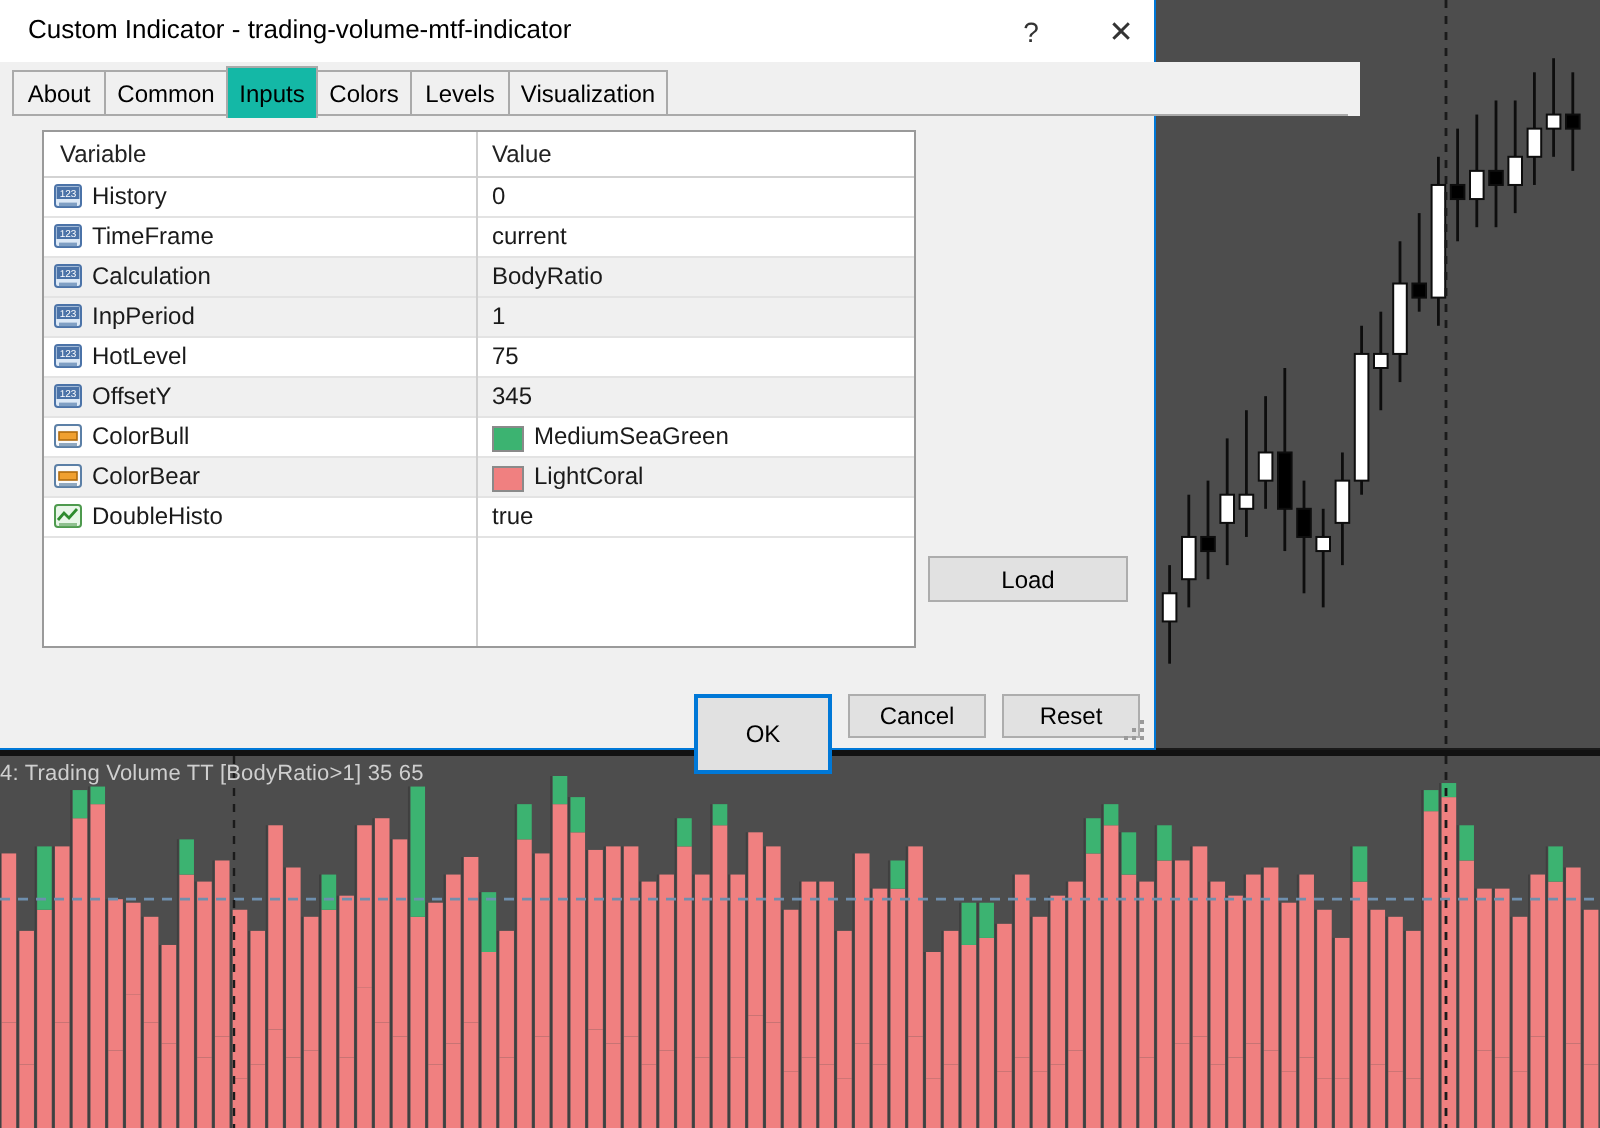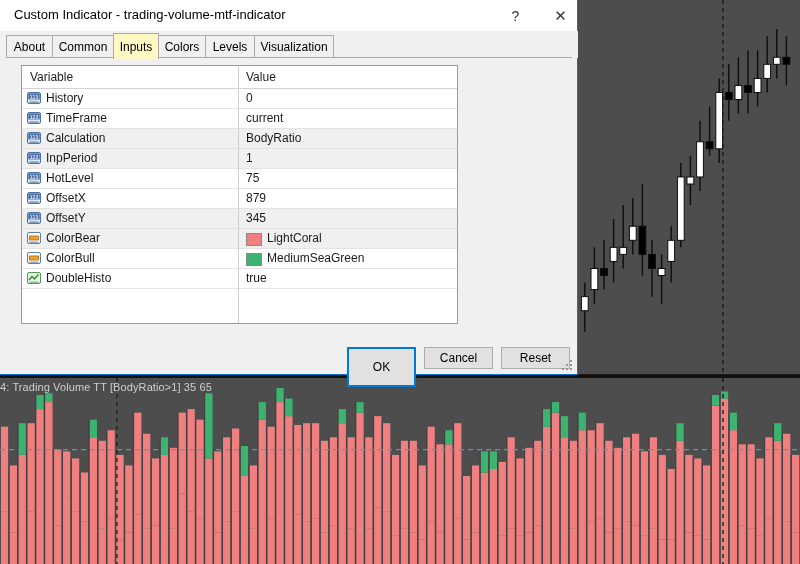--- a/index.html
+++ b/index.html
@@ -51,36 +51,36 @@
   .tb-btn{
     position:absolute;top:0;height:31px;width:45px;
     display:flex;align-items:center;justify-content:center;
     font-size:14px;color:#333;cursor:default;
   }
   #help-btn{left:493px;}
   #close-btn{left:538px;font-size:15px;}
 
   
   #tabstrip{
-    position:absolute;left:0;top:31px;width:578px;height:27px;
+    position:absolute;left:0;top:31px;width:680px;height:27px;
     background:#f0f0f0;
   }
   #tabstrip:after{
     content:"";position:absolute;left:6px;right:6px;bottom:0;height:1px;background:#aaa;
   }
   .tab{
     position:absolute;top:4px;height:23px;
     display:flex;align-items:center;justify-content:center;
     font-size:12px;color:#000;
     background:#f0f0f0;border:1px solid #aaa;border-bottom:none;
     box-sizing:border-box;padding:0 7px;
     white-space:nowrap;
   }
   .tab.active{
-    background:#fef9c3;top:2px;height:26px;z-index:3;
+    background:#14b8a6;top:2px;height:26px;z-index:3;
     border-color:#aaa;
   }
 
   
   #grid{
     position:absolute;left:21px;top:65px;width:437px;height:259px;
     background:#fff;border:1px solid #9a9a9a;box-sizing:border-box;
     overflow:hidden;
   }
   #grid-col-line{
@@ -544,74 +544,65 @@
         <div class="row">
           <div class="icon"><svg width="14" height="14" viewBox="0 0 14 14">
               <rect x="0.5" y="1.5" width="13" height="11" rx="1.5" fill="#dce9f7" stroke="#4b73a8"></rect>
               <rect x="1.3" y="2.3" width="11.4" height="6.2" fill="#4b73a8"></rect>
               <text x="7" y="7.6" font-size="5" fill="#ffffff" text-anchor="middle" font-family="Liberation Sans, sans-serif">123</text>
               <rect x="2.5" y="10.3" width="9" height="1.8" fill="#7f9fc4"></rect>
             </svg></div>
           <div class="vname">HotLevel</div>
           <div class="vval">75</div>
         </div>
-        <div class="row">
+        <div class="row alt">
           <div class="icon"><svg width="14" height="14" viewBox="0 0 14 14">
               <rect x="0.5" y="1.5" width="13" height="11" rx="1.5" fill="#dce9f7" stroke="#4b73a8"></rect>
               <rect x="1.3" y="2.3" width="11.4" height="6.2" fill="#4b73a8"></rect>
               <text x="7" y="7.6" font-size="5" fill="#ffffff" text-anchor="middle" font-family="Liberation Sans, sans-serif">123</text>
               <rect x="2.5" y="10.3" width="9" height="1.8" fill="#7f9fc4"></rect>
             </svg></div>
-          <div class="vname">OffsetX</div>
-          <div class="vval">879</div>
-        </div>
-        <div class="row alt">
-          <div class="icon"><svg width="14" height="14" viewBox="0 0 14 14">
-              <rect x="0.5" y="1.5" width="13" height="11" rx="1.5" fill="#dce9f7" stroke="#4b73a8"></rect>
-              <rect x="1.3" y="2.3" width="11.4" height="6.2" fill="#4b73a8"></rect>
-              <text x="7" y="7.6" font-size="5" fill="#ffffff" text-anchor="middle" font-family="Liberation Sans, sans-serif">123</text>
-              <rect x="2.5" y="10.3" width="9" height="1.8" fill="#7f9fc4"></rect>
-            </svg></div>
           <div class="vname">OffsetY</div>
           <div class="vval">345</div>
         </div>
-        <div class="row alt">
+        <div class="row">
           <div class="icon"><svg width="14" height="14" viewBox="0 0 14 14">
               <rect x="0.5" y="1.5" width="13" height="11" rx="1.5" fill="#fafafa" stroke="#5b7fa6"></rect>
               <rect x="2.5" y="5" width="9" height="4" fill="#f0a030" stroke="#b06c10" stroke-width="0.8"></rect>
               <rect x="2.5" y="10.5" width="9" height="1.6" fill="#8fa8c0"></rect>
             </svg></div>
+          <div class="vname">ColorBull</div>
+          <div class="swatch" style="background: rgb(60, 179, 113);"></div>
+          <div class="vval with-swatch">MediumSeaGreen</div>
+        </div>
+        <div class="row alt">
+          <div class="icon"><svg width="14" height="14" viewBox="0 0 14 14">
+              <rect x="0.5" y="1.5" width="13" height="11" rx="1.5" fill="#fafafa" stroke="#5b7fa6"></rect>
+              <rect x="2.5" y="5" width="9" height="4" fill="#f0a030" stroke="#b06c10" stroke-width="0.8"></rect>
+              <rect x="2.5" y="10.5" width="9" height="1.6" fill="#8fa8c0"></rect>
+            </svg></div>
           <div class="vname">ColorBear</div>
           <div class="swatch" style="background: rgb(240, 128, 128);"></div>
           <div class="vval with-swatch">LightCoral</div>
-        </div>
-        <div class="row">
-          <div class="icon"><svg width="14" height="14" viewBox="0 0 14 14">
-              <rect x="0.5" y="1.5" width="13" height="11" rx="1.5" fill="#fafafa" stroke="#5b7fa6"></rect>
-              <rect x="2.5" y="5" width="9" height="4" fill="#f0a030" stroke="#b06c10" stroke-width="0.8"></rect>
-              <rect x="2.5" y="10.5" width="9" height="1.6" fill="#8fa8c0"></rect>
-            </svg></div>
-          <div class="vname">ColorBull</div>
-          <div class="swatch" style="background: rgb(60, 179, 113);"></div>
-          <div class="vval with-swatch">MediumSeaGreen</div>
         </div>
         <div class="row">
           <div class="icon"><svg width="14" height="14" viewBox="0 0 14 14">
               <rect x="0.5" y="1.5" width="13" height="11" rx="1.5" fill="#e8f6e8" stroke="#4e9a4e"></rect>
               <polyline points="2,9 5,5.5 7.5,8 11.5,3.5" fill="none" stroke="#2e8b2e" stroke-width="1.4"></polyline>
               <rect x="2.5" y="10.5" width="9" height="1.6" fill="#8fc08f"></rect>
             </svg></div>
           <div class="vname">DoubleHisto</div>
           <div class="vval">true</div>
         </div>
       </div>
     <div id="grid-filler"></div>
     <div id="grid-col-line"></div>
   </div>
 
+  <div class="btn" id="load-btn">Load</div>
   <div class="btn" id="ok-btn">OK</div>
   <div class="btn" id="cancel-btn">Cancel</div>
   <div class="btn" id="reset-btn">Reset</div>
 
   <div id="resize-grip">
       <div class="grip-dot" style="left: 8px; top: 0px;"></div>
       <div class="grip-dot" style="left: 4px; top: 4px;"></div>
       <div class="grip-dot" style="left: 8px; top: 4px;"></div>
       <div class="grip-dot" style="left: 0px; top: 8px;"></div>
       <div class="grip-dot" style="left: 4px; top: 8px;"></div>

